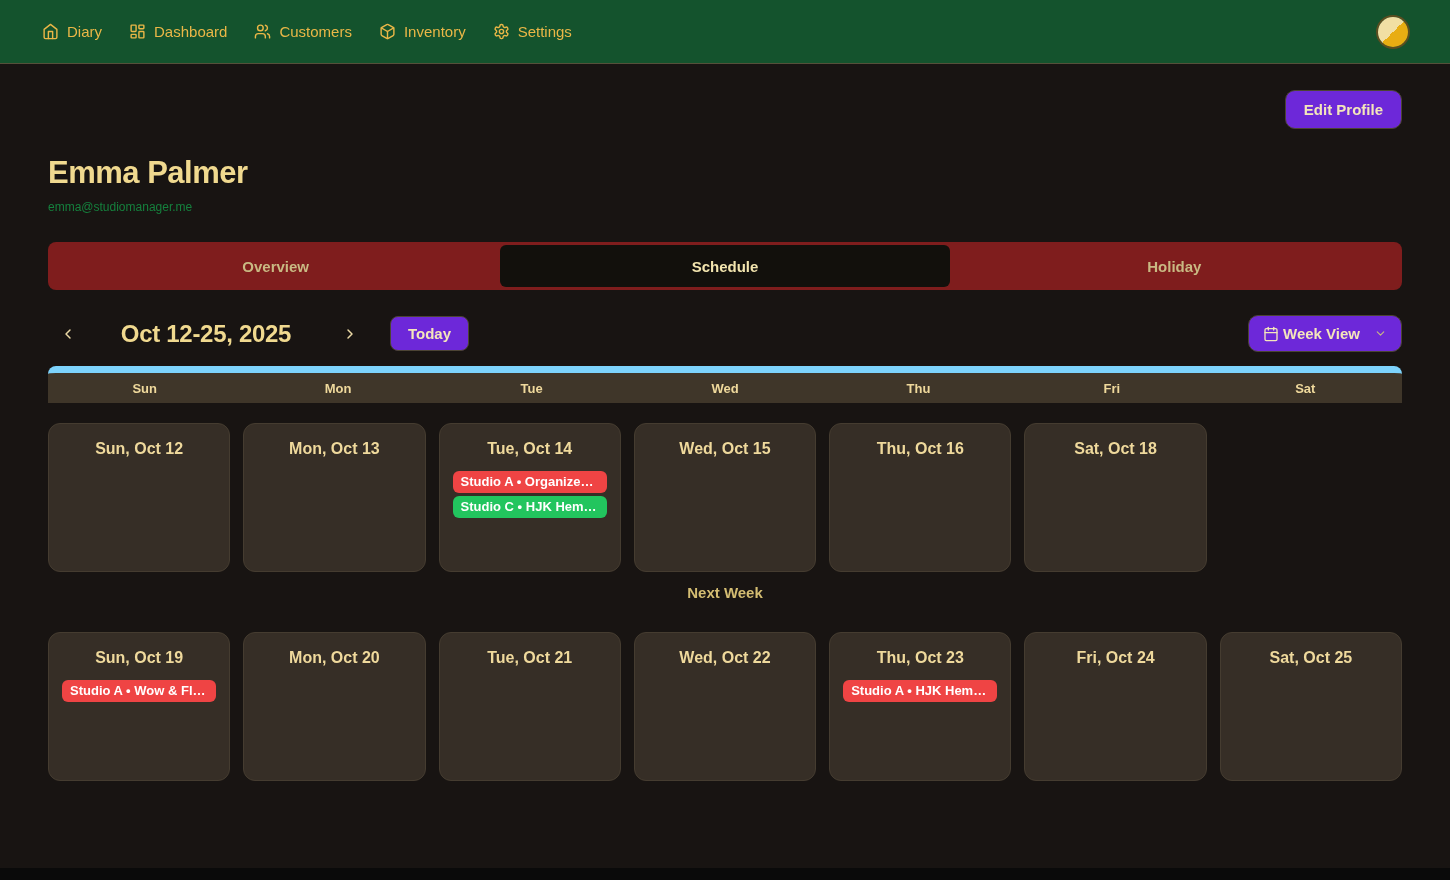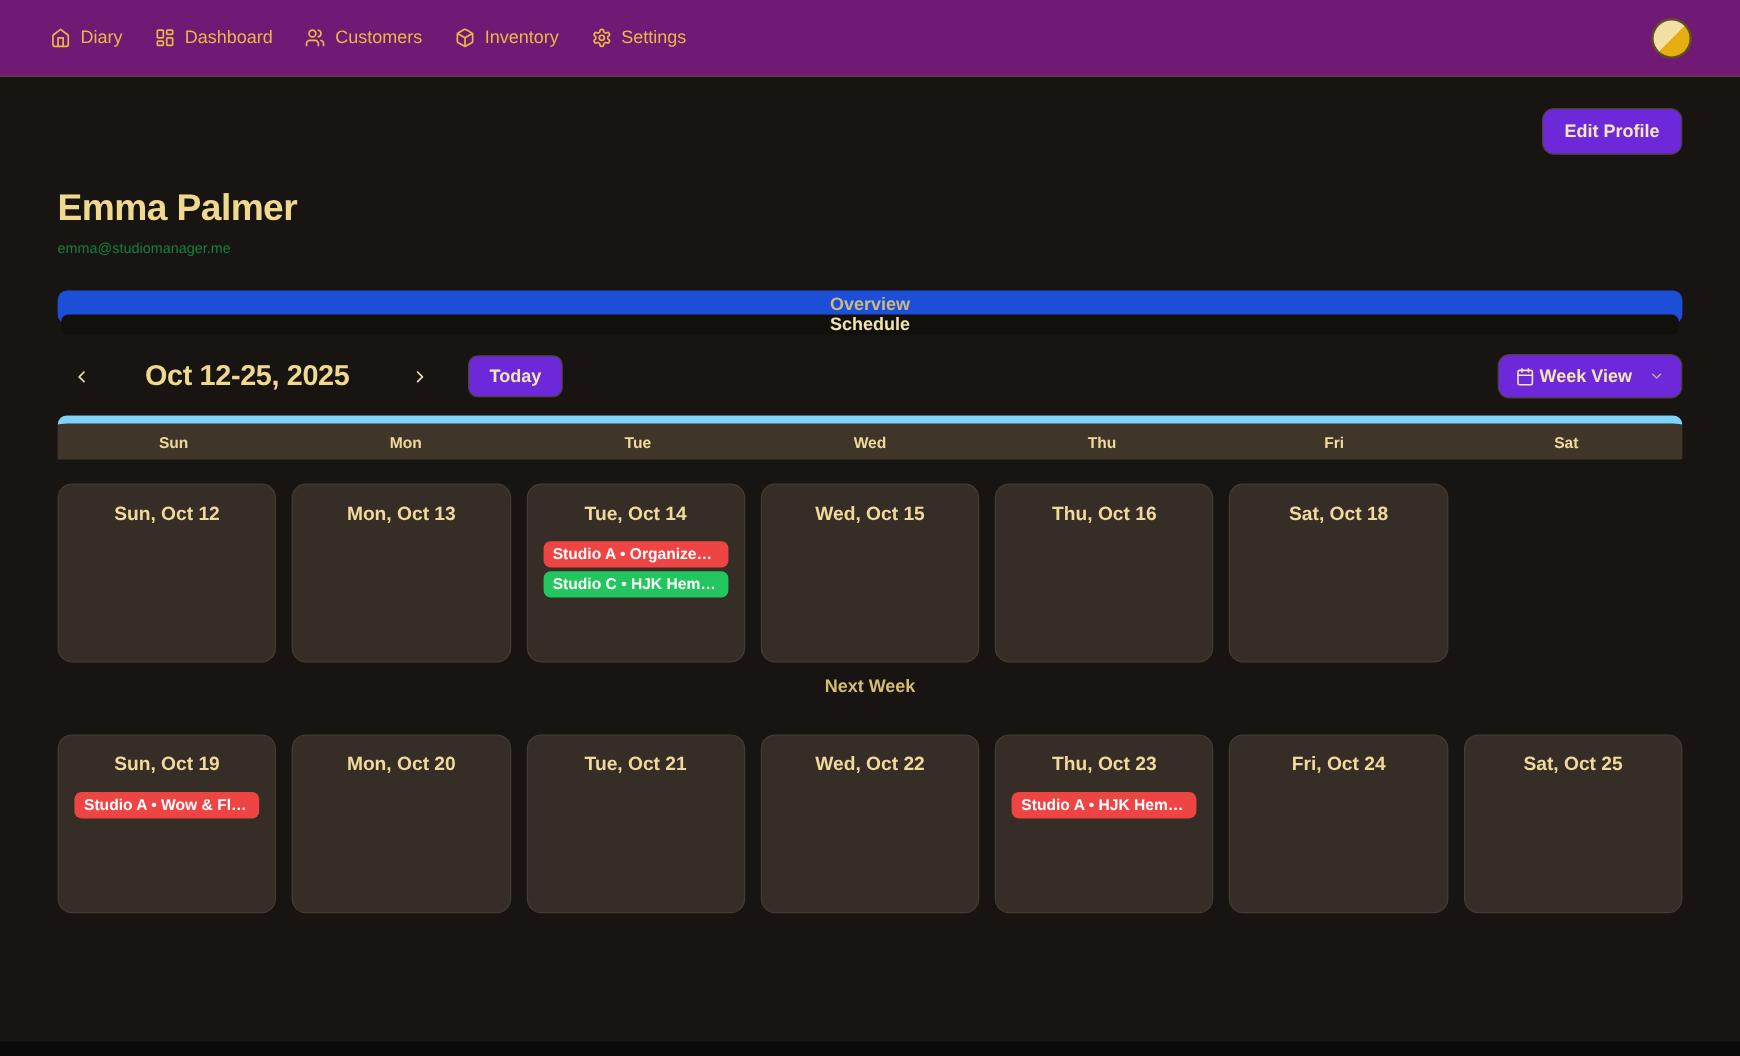--- a/index.html
+++ b/index.html
@@ -7,21 +7,21 @@
   body {
     background: #181412;
     font-family: "Liberation Sans", sans-serif;
     overflow: hidden;
     position: relative;
   }
 
   
   .top-nav {
     height: 64px;
-    background: #701a75;
+    background: #14532d;
     border-bottom: 1px solid #55503a;
     display: flex;
     align-items: center;
     padding: 0 42px;
     gap: 27px;
   }
   .nav-item {
     display: flex;
     align-items: center;
     gap: 8px;
@@ -66,25 +66,25 @@
   }
   .profile-email {
     margin-top: 9px;
     font-size: 12px;
     color: #15803d;
   }
 
   
   .tabs {
     margin-top: 28px;
-    height: 28px;
-    background: #1d4ed8;
+    height: 48px;
+    background: #7f1d1d;
     border-radius: 8px;
     display: grid;
-    grid-template-columns: repeat(1, 1fr);
+    grid-template-columns: repeat(3, 1fr);
     padding: 3px;
   }
   .tab {
     display: flex;
     align-items: center;
     justify-content: center;
     font-size: 15px;
     font-weight: 600;
     color: #c9b983;
     border-radius: 6px;
@@ -254,20 +254,21 @@
   <div class="profile-top">
     <button class="btn edit-profile">Edit Profile</button>
   </div>
 
   <h1 class="profile-name">Emma Palmer</h1>
   <div class="profile-email">emma@studiomanager.me</div>
 
   <div class="tabs">
     <div class="tab">Overview</div>
     <div class="tab active">Schedule</div>
+    <div class="tab">Holiday</div>
   </div>
 
   <div class="toolbar">
     <button class="arrow-btn">
       <svg viewBox="0 0 24 24">
           <polyline points="15 18 9 12 15 6"></polyline>
         </svg>
     </button>
     <div class="date-range">Oct 12-25, 2025</div>
     <button class="arrow-btn">

